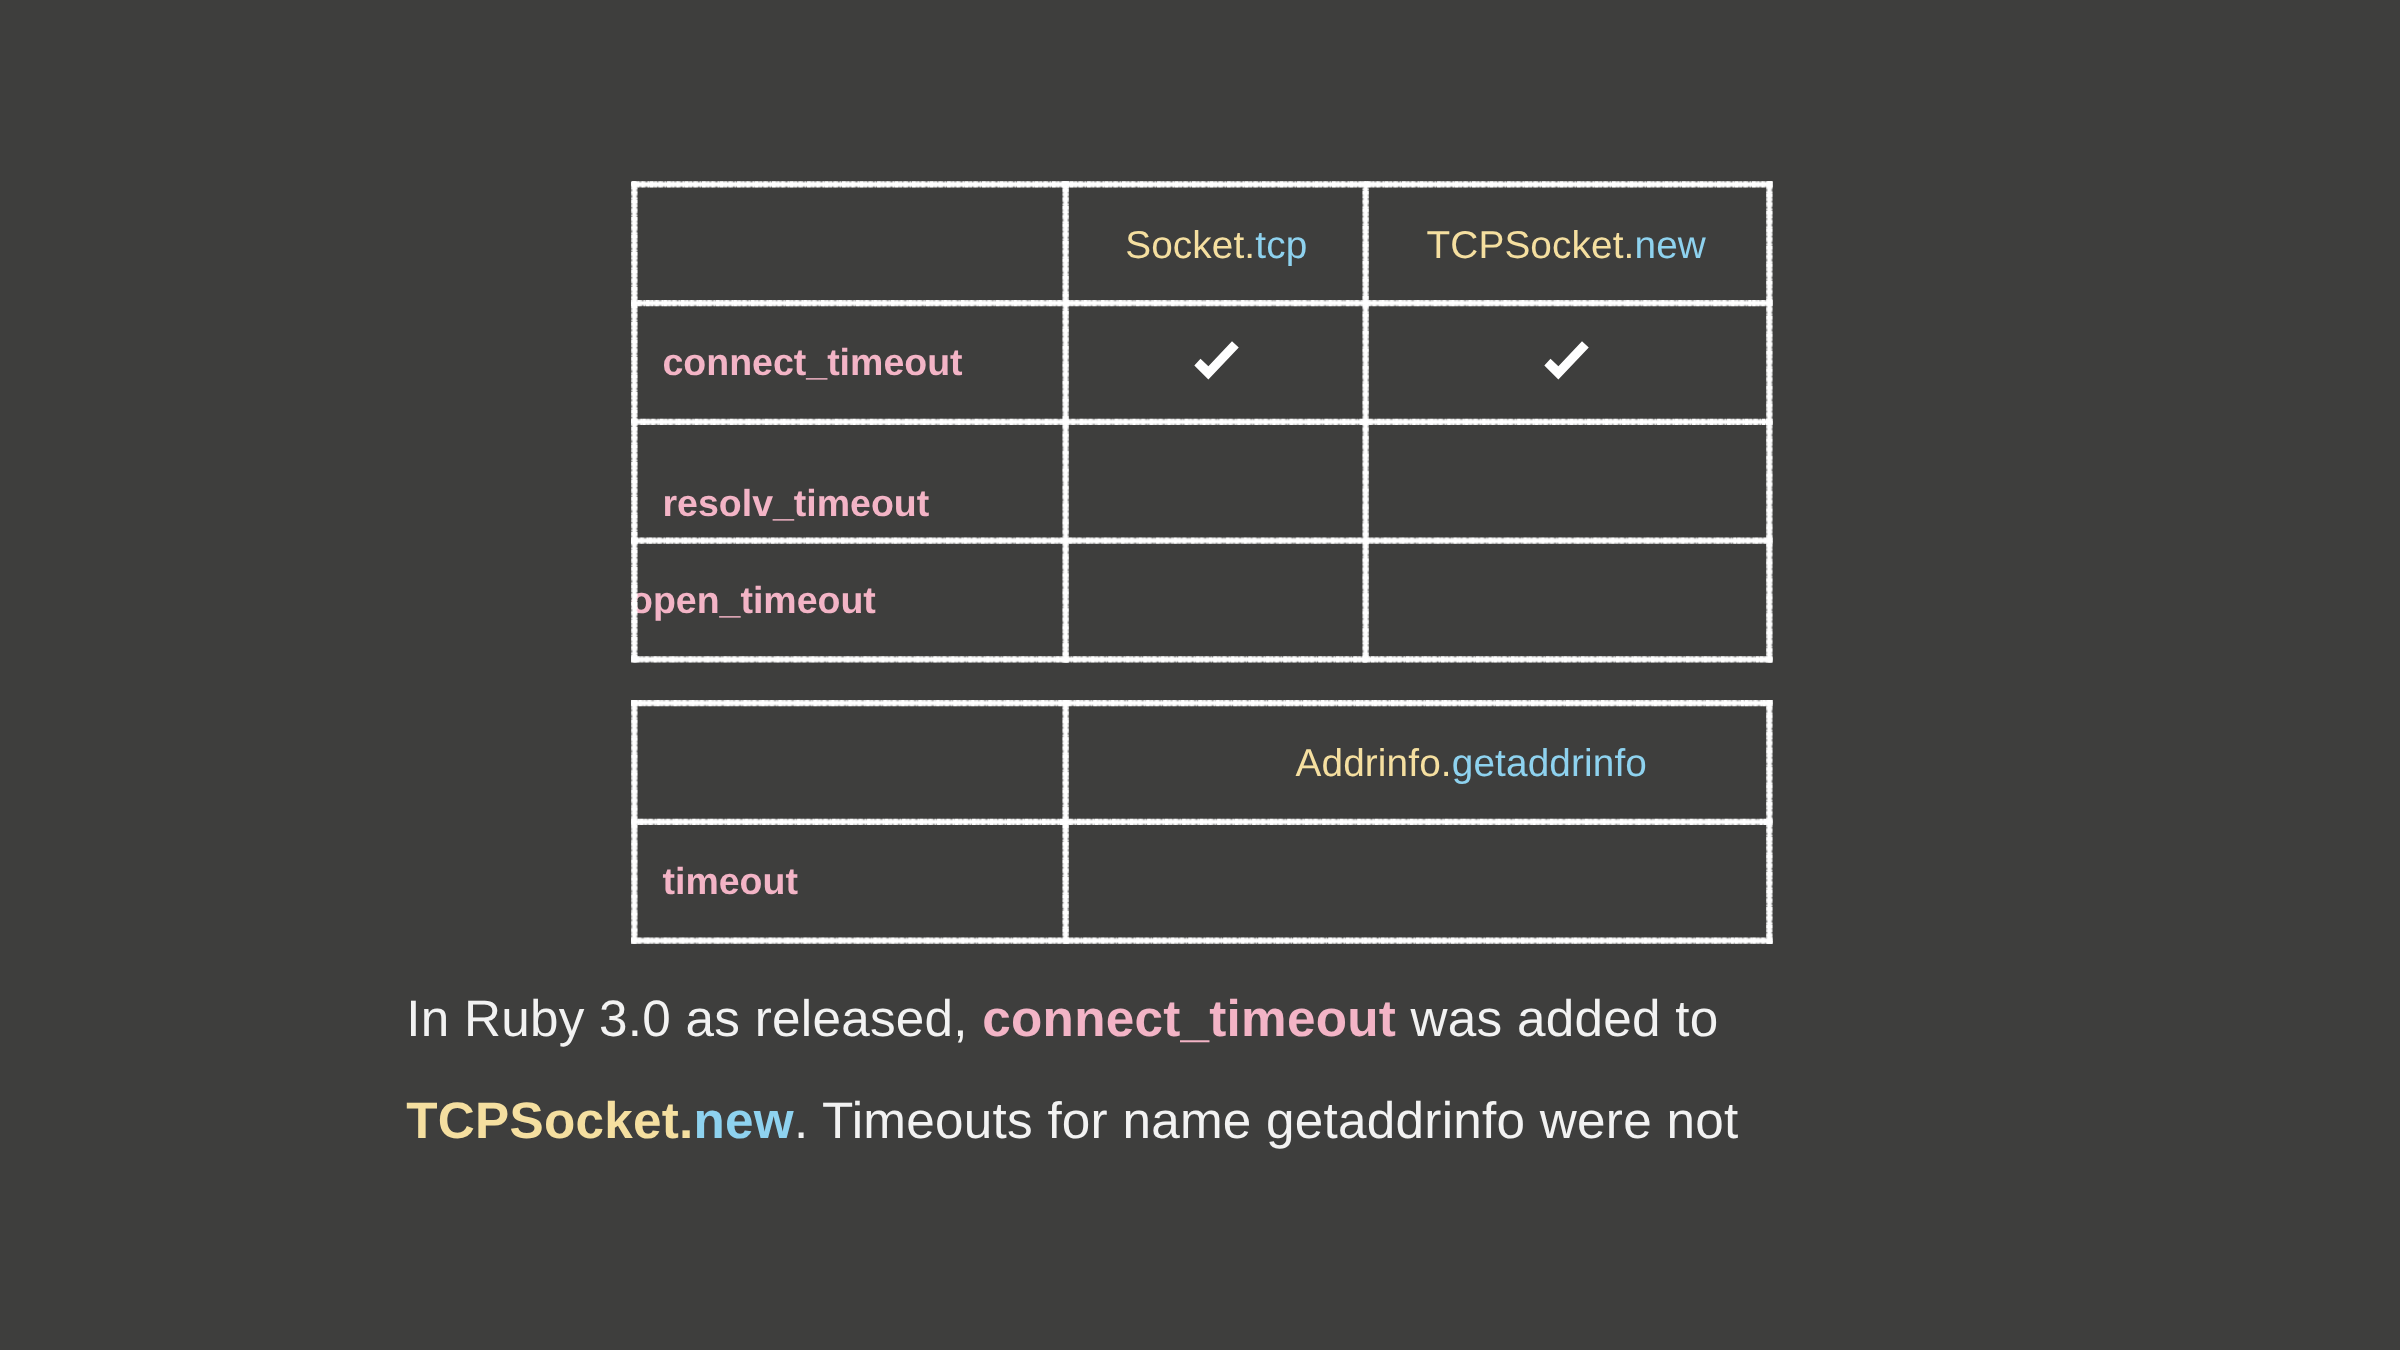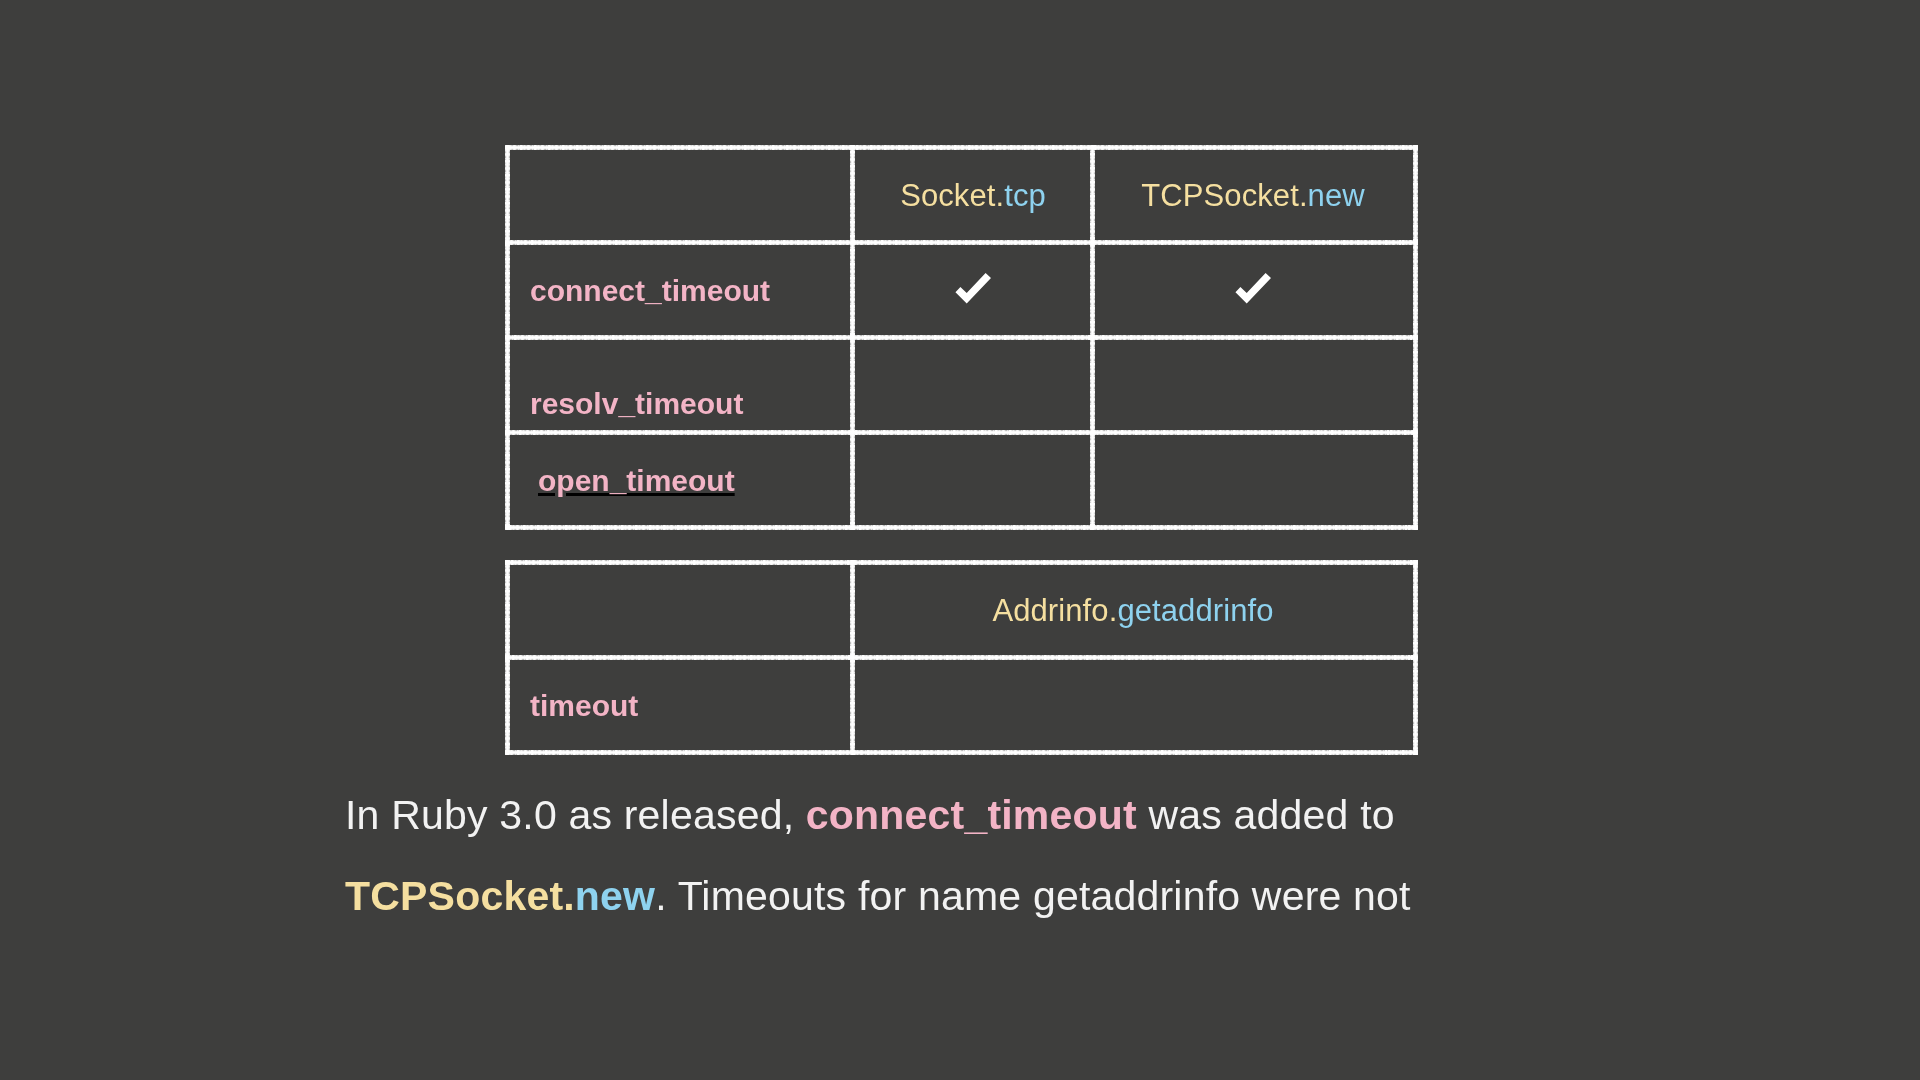--- a/index.html
+++ b/index.html
@@ -111,21 +111,20 @@
     position: absolute;
     left: 325px;
     top: 775px;
     width: 1300px;
     color: #f2f2f2;
     font-size: 41px;
     line-height: 81px;
     font-family: "Liberation Sans", sans-serif;
     font-stretch: condensed;
     letter-spacing: 0.2px;
-    margin-left: 20px;
   }
   .cap-pink { color: #f3b4c6; font-weight: bold; }
   .cap-yel  { color: #f5dfa0; font-weight: bold; }
   .cap-blue { color: #8ed2ef; font-weight: bold; }
 </style>
 </head>
 <body>
 
 <div class="grid">
 
@@ -158,21 +157,21 @@
       <path d="M4.2 12.6 L9.2 17.6 L20.0 6.2 L17.6 4.0 L9.2 12.9 L6.4 10.2 Z" fill="#ffffff"></path>
     </svg>
   </div>
 
   <div class="cell label" style="left:508px; top:326px; width:345px; height:95px;align-items:flex-end;">
     <span class="row-label tok-p">resolv_timeout</span>
   </div>
   <div class="cell center" style="left:853px; top:338px; width:240px; height:95px;"></div>
   <div class="cell center" style="left:1093px; top:338px; width:320px; height:95px;"></div>
 
-  <div class="cell label" style="left:516px; top:433px; width:345px; height:95px;text-decoration:underline;">
+  <div class="cell label" style="left:482px; top:433px; width:345px; height:95px;">
     <span class="row-label tok-p">open_timeout</span>
   </div>
   <div class="cell center" style="left:853px; top:433px; width:240px; height:95px;"></div>
   <div class="cell center" style="left:1093px; top:433px; width:320px; height:95px;"></div>
 
   <div class="chalk-h" style="left:505px; top:145px; width:913px;"></div>
   <div class="chalk-h" style="left:505px; top:240px; width:913px; background-position: -17px 0, 0 0;"></div>
   <div class="chalk-h" style="left:505px; top:335px; width:913px; background-position: -6px 0, 0 0;"></div>
   <div class="chalk-h" style="left:505px; top:430px; width:913px; background-position: -29px 0, 0 0;"></div>
   <div class="chalk-h" style="left:505px; top:525px; width:913px; background-position: -11px 0, 0 0;"></div>
@@ -182,21 +181,21 @@
   <div class="chalk-v" style="left:1090px; top:145px; height:385px; background-position: 0 -21px, 0 0;"></div>
   <div class="chalk-v" style="left:1413px; top:145px; height:385px; background-position: 0 -5px, 0 0;"></div>
 </div>
 
 <div class="grid">
 
   <div class="cell label" style="left:508px; top:563px; width:345px; height:95px;">
     <span class="row-label tok-p"></span>
   </div>
 
-  <div class="cell center" style="left:853px; top:563px; width:560px; height:95px;">
+  <div class="cell center" style="left:897px; top:563px; width:560px; height:95px;">
     <span class="hdr-text">
       <span class="tok-y">Addrinfo.</span><span class="tok-b">getaddrinfo</span>
     </span>
   </div>
 
   <div class="cell label" style="left:508px; top:658px; width:345px; height:95px;">
     <span class="row-label tok-p">timeout</span>
   </div>
   <div class="cell center" style="left:853px; top:658px; width:560px; height:95px;"></div>
 

